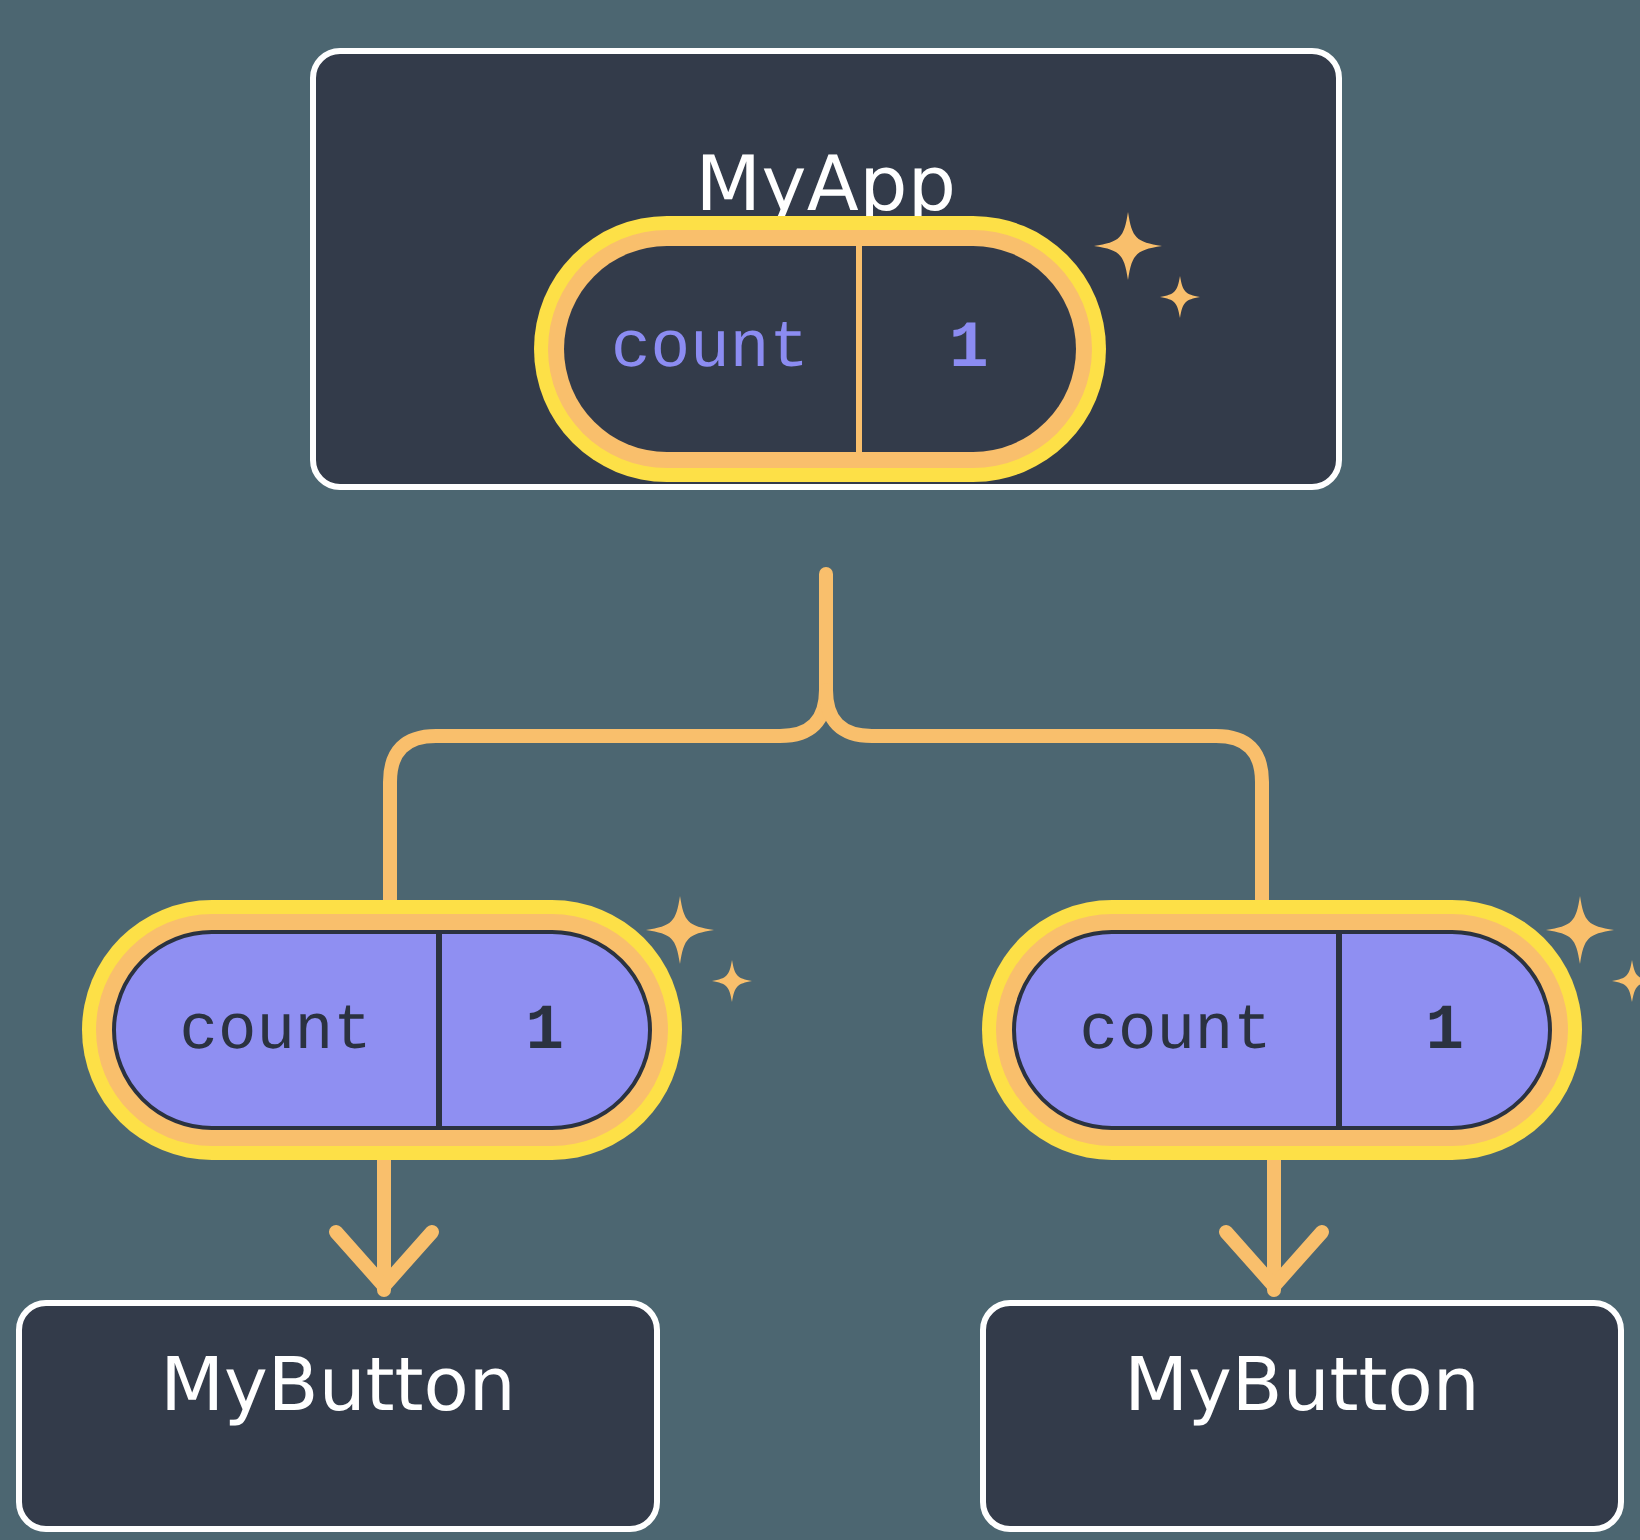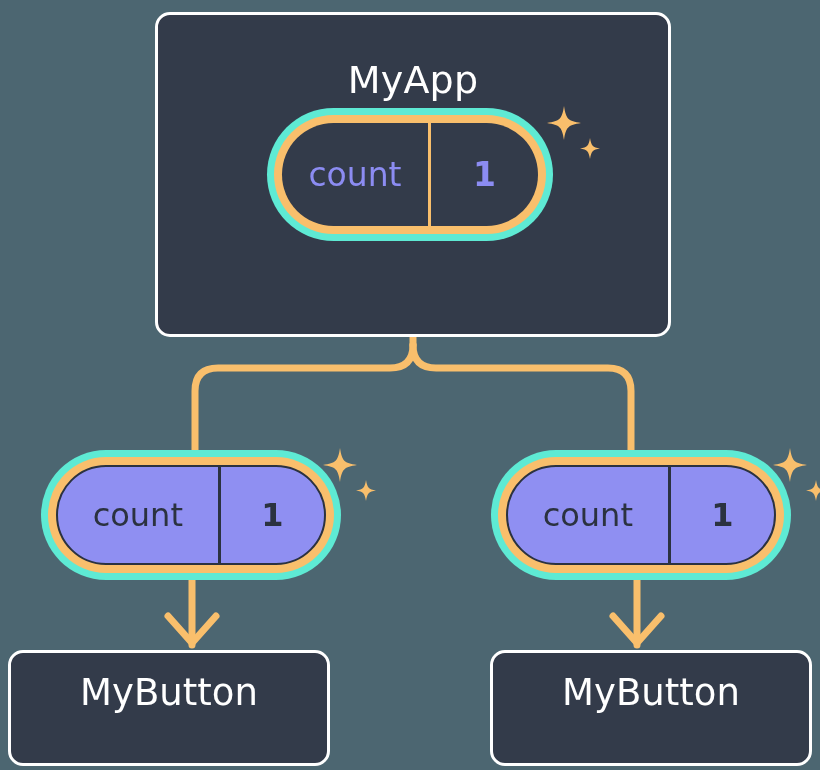--- a/index.html
+++ b/index.html
@@ -31,22 +31,22 @@
     box-sizing: border-box;
   }
   .card-title {
     position: absolute;
     left: 0; right: 0;
     text-align: center;
     color: #ffffff;
     letter-spacing: 0.2px;
   }
   #card-myapp {
-    left: 155px; top: 12px;
-    width: 516px; height: 325px;
+    left: 155px; top: 24px;
+    width: 516px; height: 221px;
   }
   #card-myapp .card-title {
     top: 43px;
     font-size: 38px;
   }
   #card-btn-left {
     left: 8px; top: 650px;
     width: 322px; height: 116px;
   }
   #card-btn-right {
@@ -60,23 +60,24 @@
     text-align: center;
     color: #ffffff;
     font-size: 37px;
   }
 
   
   .pill {
     position: absolute;
     box-sizing: border-box;
     border-radius: 999px;
-    background: #5eead4;          
+    background: #fde047;          
     padding: 7px;
     display: flex;
+    font-family: Liberation Mono, monospace;
   }
   .pill-mid {
     flex: 1 1 auto;
     border-radius: 999px;
     background: #f9bf6c;          
     padding: 8px;
     display: flex;
     box-sizing: border-box;
   }
   .pill-inner {

